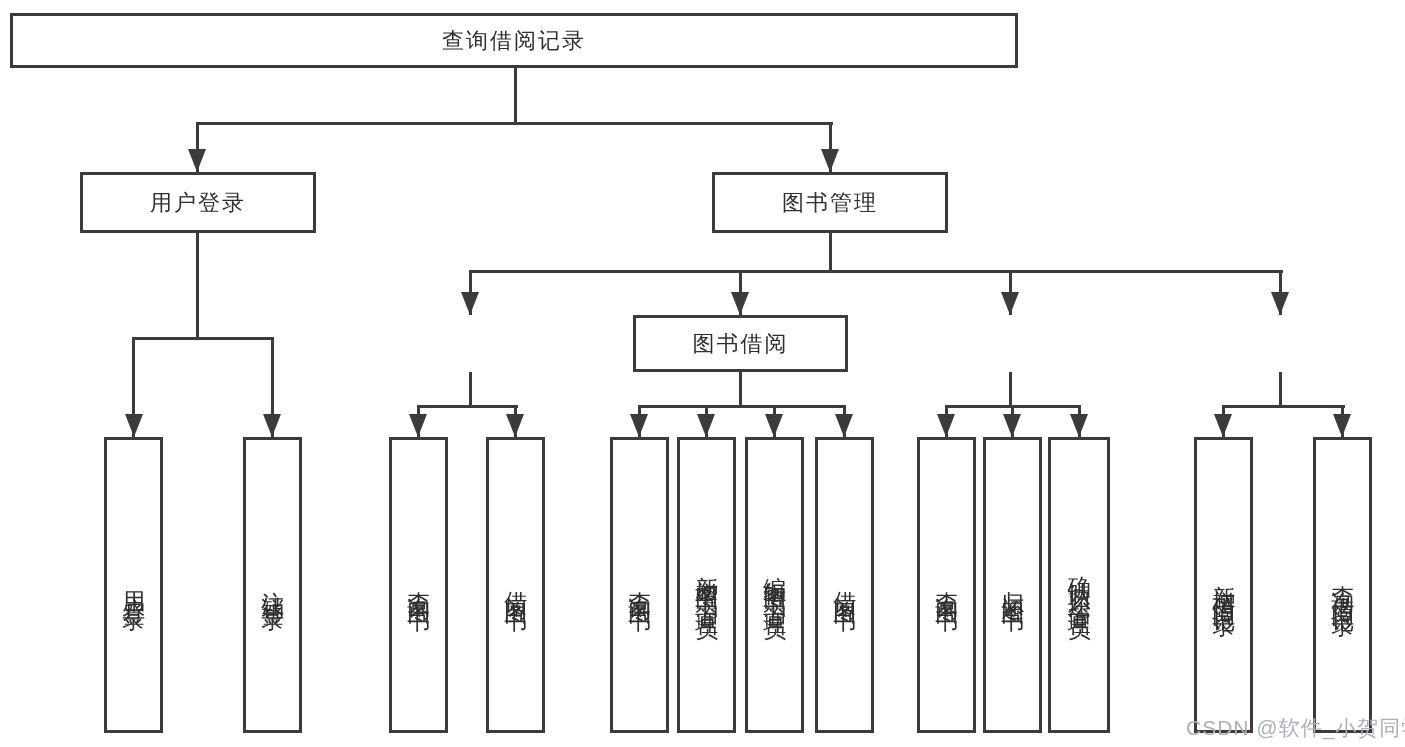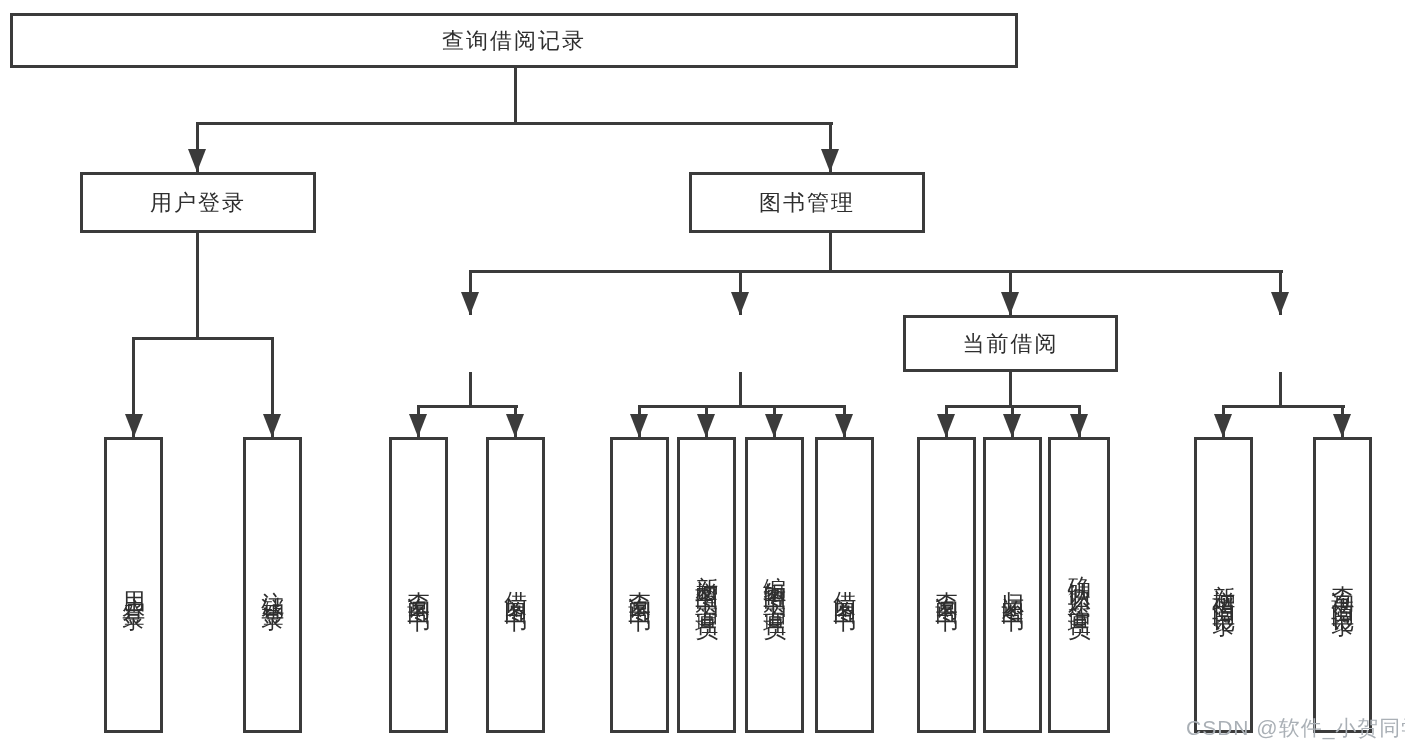--- a/index.html
+++ b/index.html
@@ -46,41 +46,41 @@
   <div class="box" style="left:10px;top:13px;width:1008px;height:55px">查询借阅记录</div>
 
   <div class="vline" style="left:514px;top:68px;width:3px;height:56px"></div>
   <div class="hline" style="left:196px;top:122px;width:637px;height:3px"></div>
   <div class="stub" style="left:196px;top:122px;width:3px;height:50px"></div>
   <div class="arrow" style="left:188px;top:149px"></div>
   <div class="stub" style="left:829px;top:122px;width:3px;height:50px"></div>
   <div class="arrow" style="left:821px;top:149px"></div>
 
   <div class="box" style="left:80px;top:172px;width:236px;height:61px">用户登录</div>
-  <div class="box" style="left:689px;top:172px;width:236px;height:61px">图书管理</div>
+  <div class="box" style="left:712px;top:172px;width:236px;height:61px">图书管理</div>
 
   <div class="vline" style="left:196px;top:233px;width:3px;height:106px"></div>
   <div class="hline" style="left:132px;top:337px;width:142px;height:3px"></div>
   <div class="stub" style="left:132px;top:337px;width:3px;height:100px"></div>
   <div class="arrow" style="left:125px;top:414px"></div>
   <div class="stub" style="left:271px;top:337px;width:3px;height:100px"></div>
   <div class="arrow" style="left:263px;top:414px"></div>
 
   <div class="vline" style="left:829px;top:233px;width:3px;height:40px"></div>
   <div class="hline" style="left:469px;top:270px;width:814px;height:3px"></div>
   <div class="stub" style="left:469px;top:270px;width:3px;height:45px"></div>
   <div class="arrow" style="left:461px;top:292px"></div>
   <div class="stub" style="left:739px;top:270px;width:3px;height:45px"></div>
   <div class="arrow" style="left:731px;top:292px"></div>
   <div class="stub" style="left:1009px;top:270px;width:3px;height:45px"></div>
   <div class="arrow" style="left:1001px;top:292px"></div>
   <div class="stub" style="left:1279px;top:270px;width:3px;height:45px"></div>
   <div class="arrow" style="left:1271px;top:292px"></div>
 
-  <div class="box" style="left:903px;top:315px;width:215px;height:57px">当前借阅</div>
+  <div class="box" style="left:633px;top:315px;width:215px;height:57px">图书借阅</div>
 
   <div class="vline" style="left:469px;top:372px;width:3px;height:36px"></div>
   <div class="hline" style="left:417px;top:405px;width:101px;height:3px"></div>
   <div class="stub" style="left:417px;top:405px;width:3px;height:32px"></div>
   <div class="arrow" style="left:409px;top:414px"></div>
   <div class="stub" style="left:514px;top:405px;width:3px;height:32px"></div>
   <div class="arrow" style="left:506px;top:414px"></div>
 
   <div class="vline" style="left:739px;top:372px;width:3px;height:36px"></div>
   <div class="hline" style="left:638px;top:405px;width:208px;height:3px"></div>

